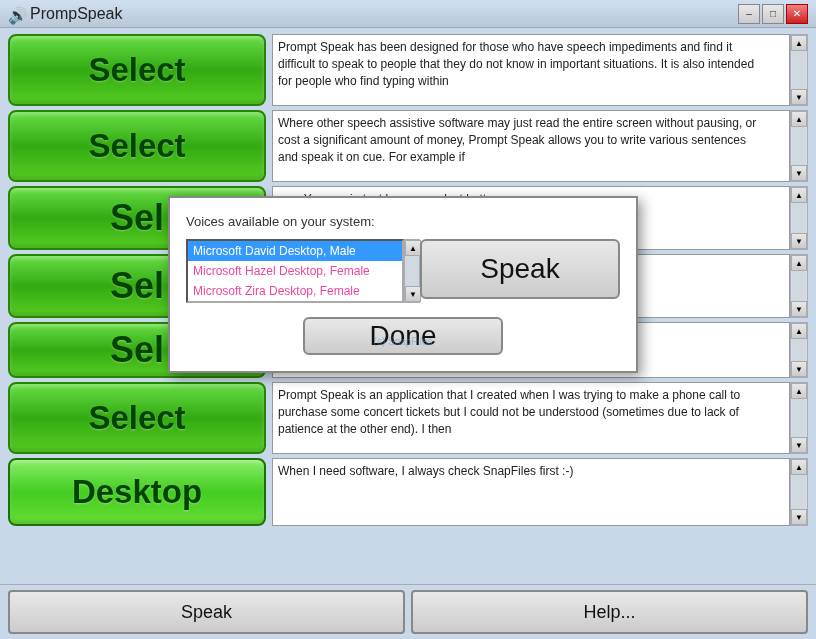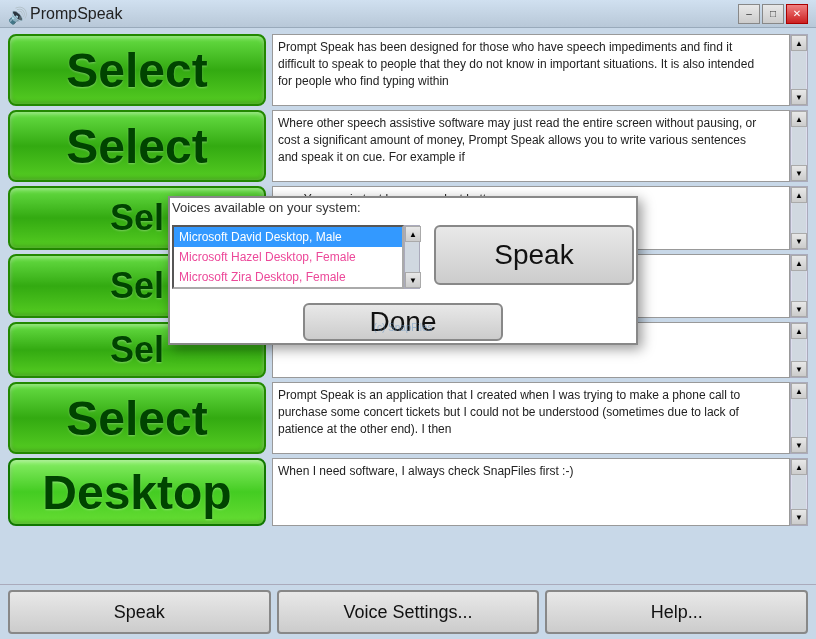--- a/index.html
+++ b/index.html
@@ -74,21 +74,21 @@
       margin-bottom: 4px;
       height: 76px;
     }
 
     .select-btn {
       width: 258px;
       min-width: 258px;
       background: linear-gradient(to bottom, #66dd44, #33aa11, #55cc22);
       border: 2px solid #228800;
       border-radius: 8px;
-      font-size: 48px;
+      font-size: 33px;
       font-weight: bold;
       color: #004400;
       cursor: pointer;
       display: flex;
       align-items: center;
       justify-content: center;
       text-shadow: 0 1px 2px rgba(255,255,255,0.3);
       box-shadow: inset 0 2px 4px rgba(255,255,255,0.4), inset 0 -2px 4px rgba(0,0,0,0.2);
       flex-shrink: 0;
     }
@@ -174,30 +174,30 @@
       z-index: 100;
     }
     .modal-box {
       position: absolute;
       top: 168px;
       left: 168px;
       width: 470px;
       background: white;
       border: 2px solid #888;
       box-shadow: 4px 4px 12px rgba(0,0,0,0.4);
-      padding: 2px;
+      padding: 16px;
     }
     .modal-title {
       font-size: 13px;
       color: #333;
       margin-bottom: 10px;
     }
     .modal-body {
       display: flex;
-      gap: 14px;
+      gap: 0;
       margin-bottom: 14px;
     }
     .voice-list-wrapper {
       display: flex;
       flex: 1;
     }
     .voice-list {
       flex: 1;
       border: 2px inset #aaa;
       background: white;
@@ -388,15 +388,14 @@
           <div class="watermark">(c) SnapFiles</div>
         </div>
       </div>
     </div>
   </div>
 
 </div>
 
 <div class="bottom-bar">
   <button class="bottom-btn">Speak</button>
-  <button class="bottom-btn">Voice Settings...</button>
   <button class="bottom-btn">Help...</button>
 </div>
 
 </body></html>

